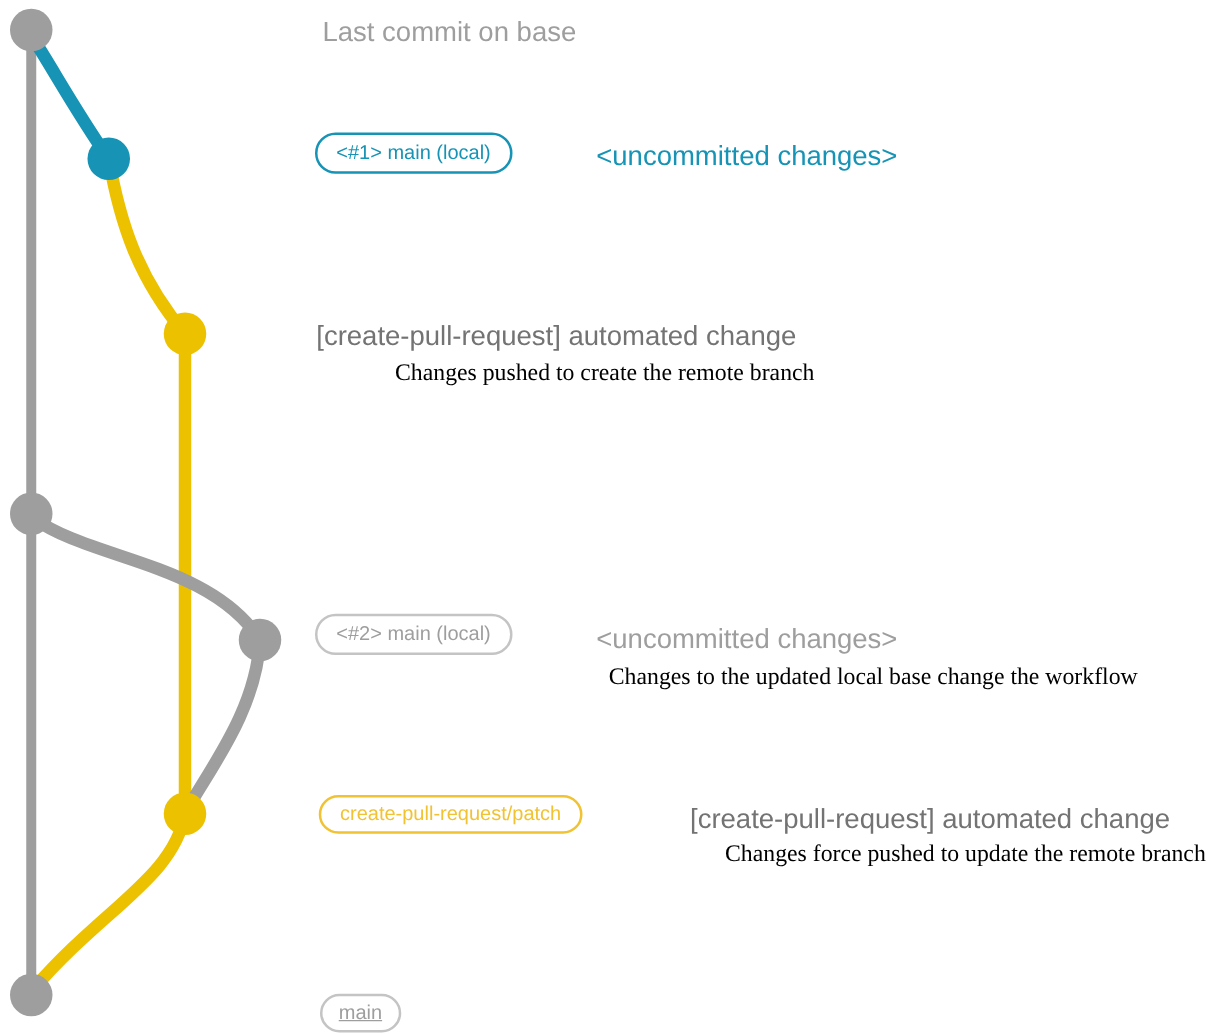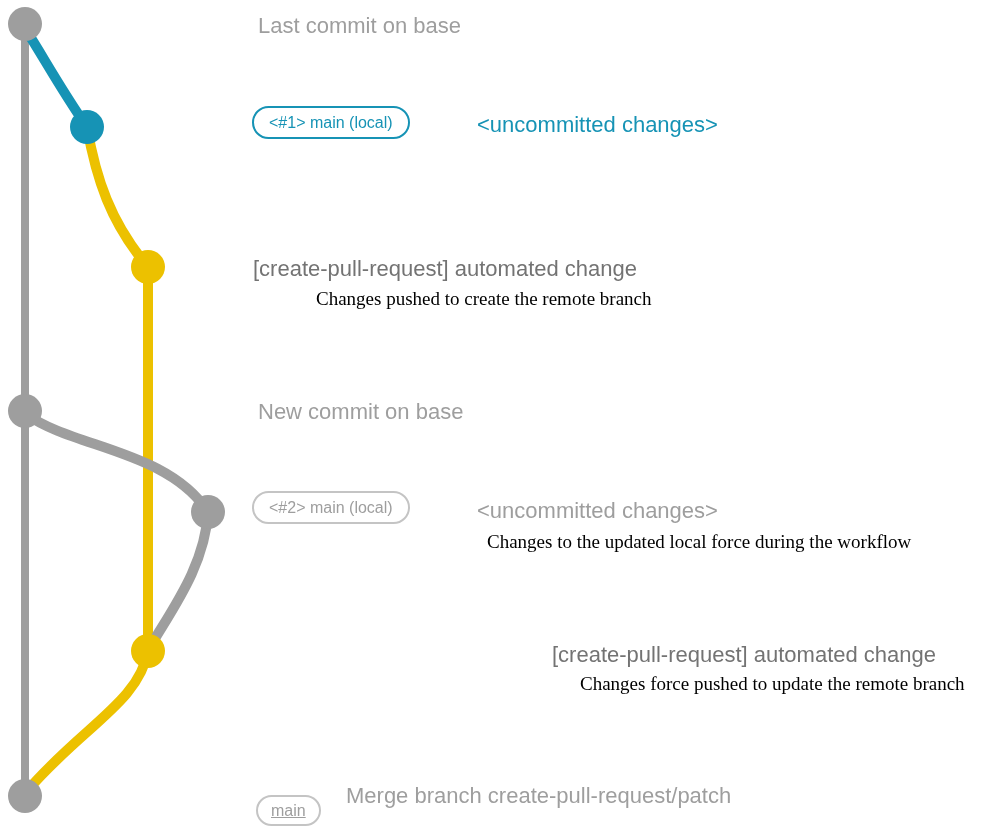--- a/index.html
+++ b/index.html
@@ -55,25 +55,24 @@
   </svg>
 
   <div class="lbl gray-text" style="left:258px;top:13px;">Last commit on base</div>
 
   <div class="badge badge-blue" style="left:252px;top:106px;">&lt;#1&gt; main (local)</div>
   <div class="lbl blue-text" style="left:477px;top:112px;">&lt;uncommitted changes&gt;</div>
 
   <div class="lbl yellow-text" style="left:253px;top:256px;">[create-pull-request] automated change</div>
   <div class="desc" style="left:268px;top:288px;margin-left:48px;">Changes pushed to create the remote branch</div>
 
-  <div class="lbl gray-text" style="left:258px;top:399px;">New commit on base</div>
 
   <div class="badge badge-gray" style="left:252px;top:491px;">&lt;#2&gt; main (local)</div>
   <div class="lbl gray-text" style="left:477px;top:498px;">&lt;uncommitted changes&gt;</div>
-  <div class="desc" style="left:487px;top:531px;">Changes to the updated local force during the workflow</div>
+  <div class="desc" style="left:487px;top:531px;">Changes to the updated local base change the workflow</div>
 
+  <div class="badge badge-yellow" style="left:255px;top:636px;">create-pull-request/patch</div>
   <div class="lbl yellow-text" style="left:552px;top:642px;">[create-pull-request] automated change</div>
   <div class="desc" style="left:568px;top:673px;margin-left:12px;">Changes force pushed to update the remote branch</div>
 
   <div class="badge badge-gray-sm" style="left:256px;top:795px;text-decoration:underline;">main</div>
-  <div class="lbl gray-text" style="left:346px;top:783px;">Merge branch create-pull-request/patch</div>
 
 </div>
 
 </body></html>

